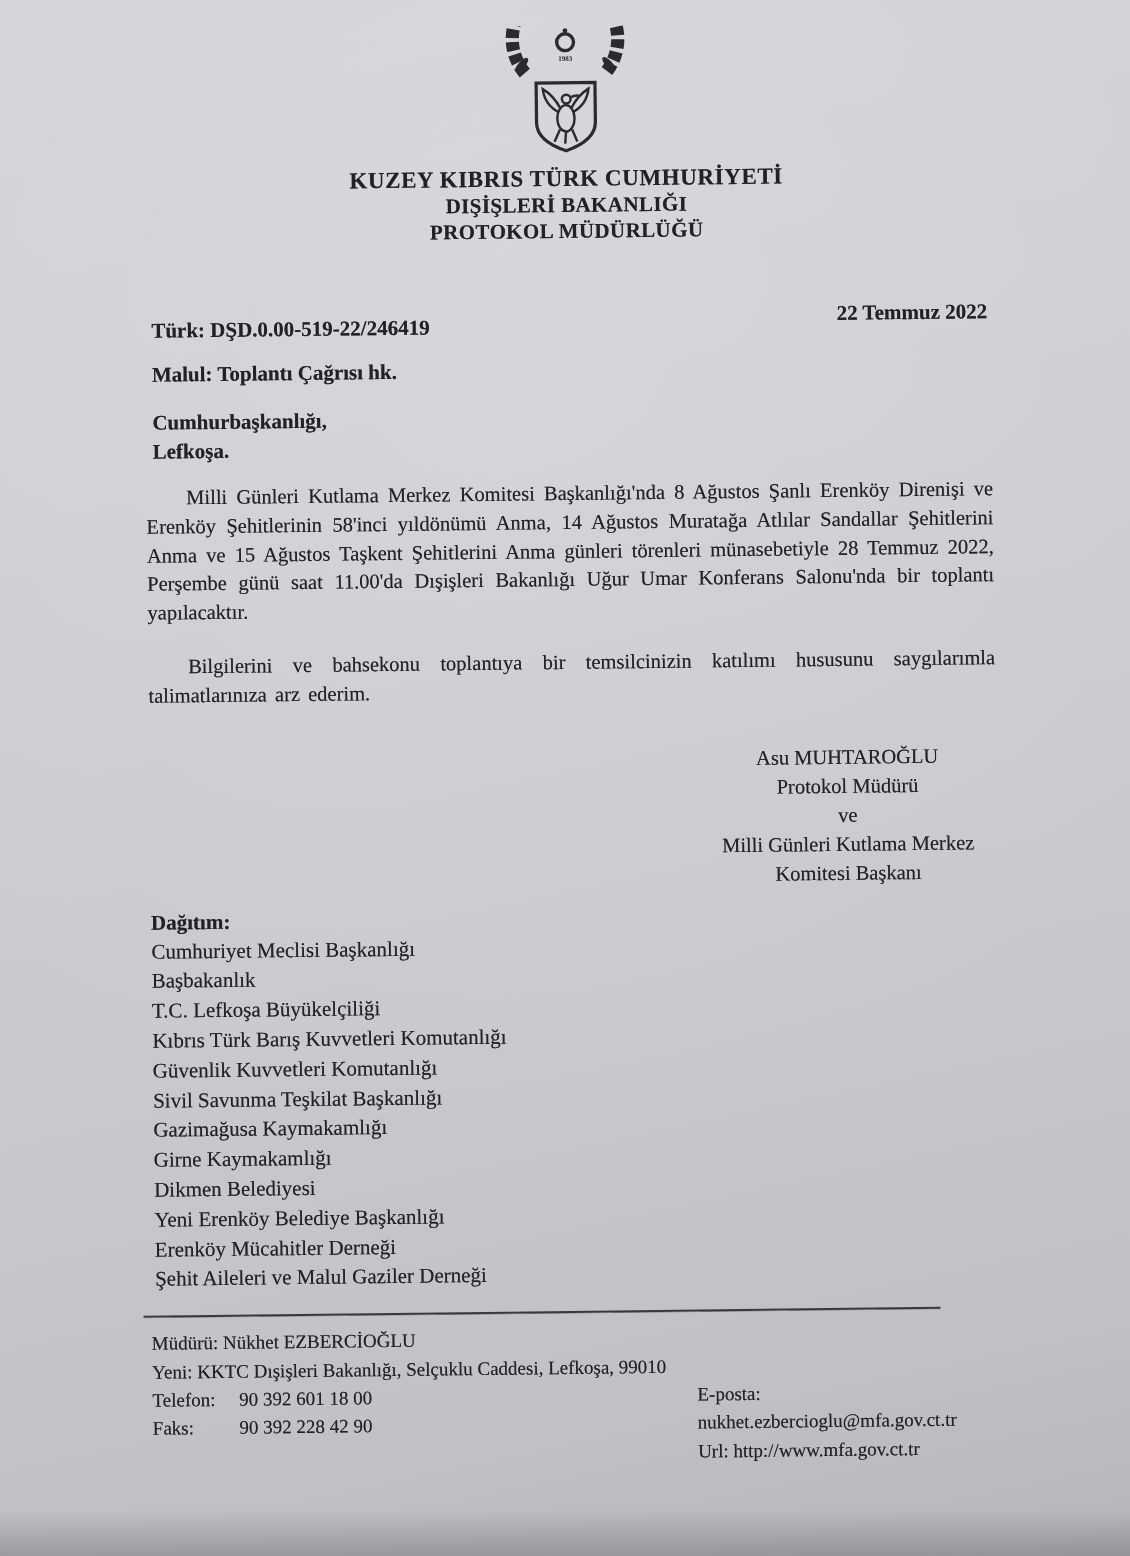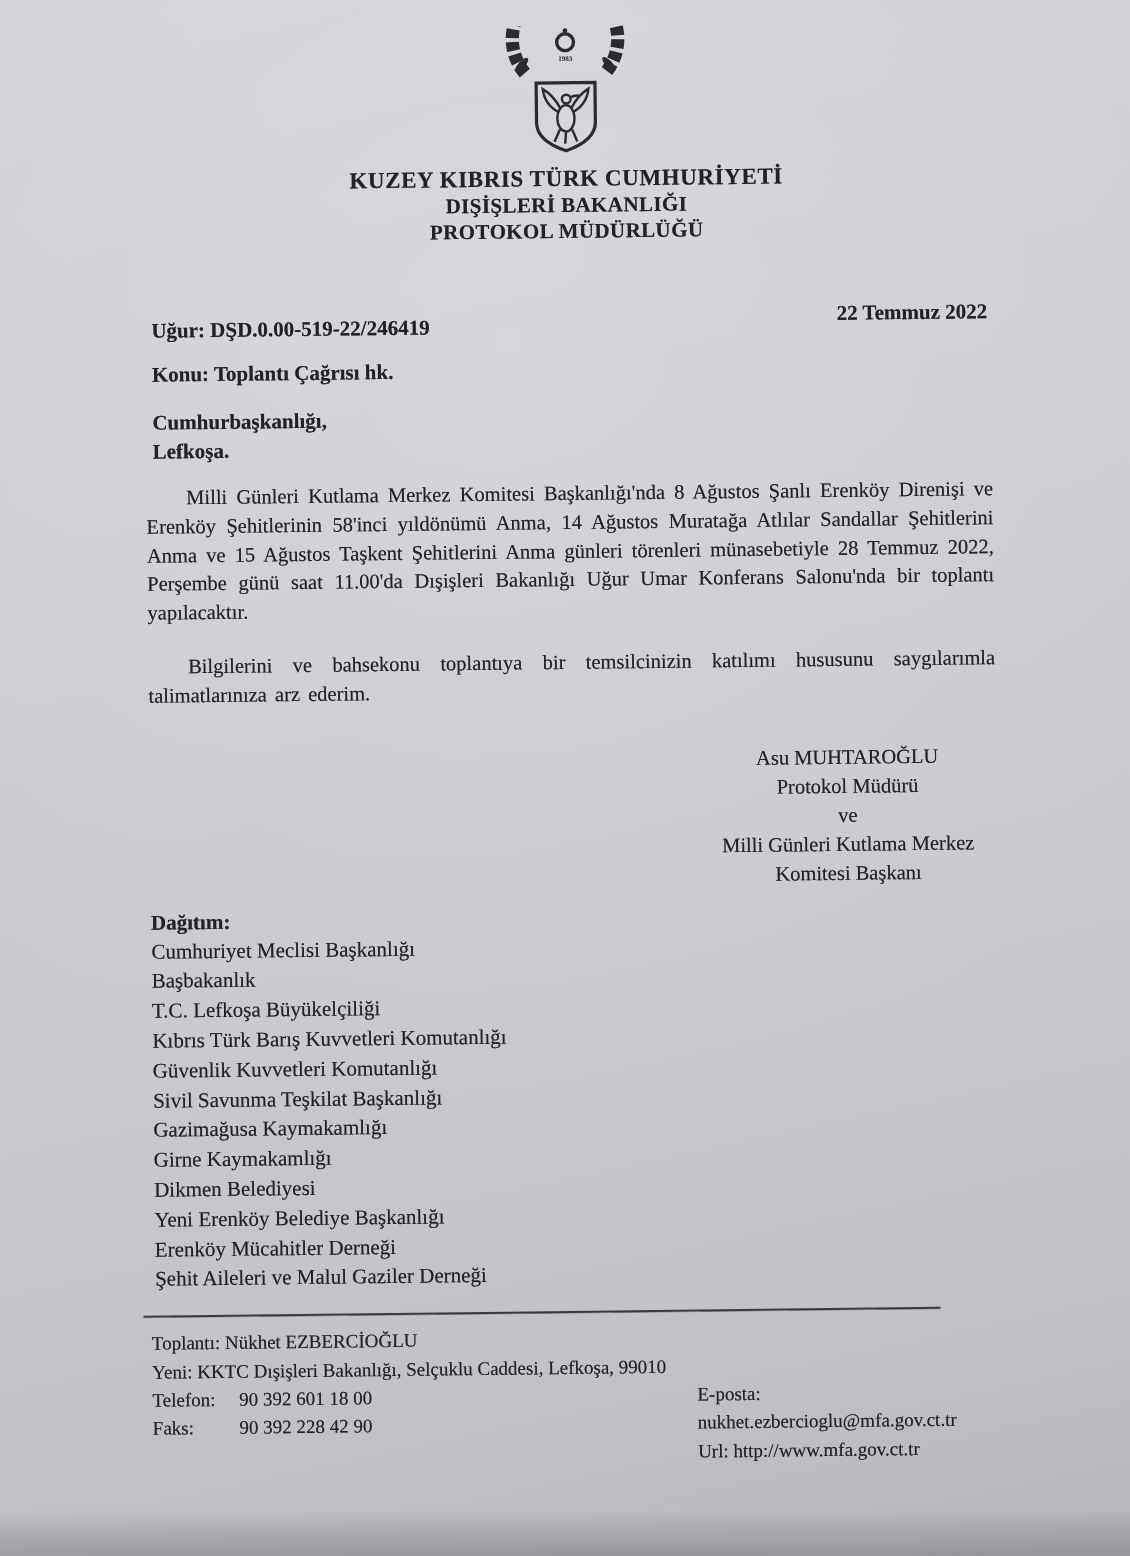--- a/index.html
+++ b/index.html
@@ -99,28 +99,28 @@
         </g>
       </svg>
     </div>
     <div class="title-1 ink">KUZEY KIBRIS TÜRK CUMHURİYETİ</div>
     <div class="title-2 ink">DIŞİŞLERİ BAKANLIĞI</div>
     <div class="title-3 ink">PROTOKOL MÜDÜRLÜĞÜ</div>
   </div>
 
   <div class="meta-row">
     <div class="ref ink">
-      <span>Uğur:</span>
+      <span>Türk:</span>
       <span>DŞD.0.00-519-22/246419</span>
     </div>
     <div class="date ink">22 Temmuz 2022</div>
   </div>
 
   <div class="subject ink">
-    <span>Konu:</span>
+    <span>Malul:</span>
     <span>Toplantı Çağrısı hk.</span>
   </div>
 
   <div class="recipient ink">
     <div>Cumhurbaşkanlığı,</div>
     <div>Lefkoşa.</div>
   </div>
 
   <p class="para para-1 ink">Milli Günleri Kutlama Merkez Komitesi Başkanlığı'nda 8 Ağustos Şanlı Erenköy Direnişi ve Erenköy Şehitlerinin 58'inci yıldönümü Anma, 14 Ağustos Muratağa Atlılar Sandallar Şehitlerini Anma ve 15 Ağustos Taşkent Şehitlerini Anma günleri törenleri münasebetiyle 28 Temmuz 2022, Perşembe günü saat 11.00'da  Dışişleri Bakanlığı Uğur Umar Konferans Salonu'nda bir toplantı yapılacaktır.</p>
   <p class="para para-2 ink">Bilgilerini ve bahsekonu toplantıya bir temsilcinizin katılımı hususunu saygılarımla talimatlarınıza arz ederim.</p>
@@ -145,21 +145,21 @@
     <div class="dist-item ink">Girne Kaymakamlığı</div>
     <div class="dist-item ink">Dikmen Belediyesi</div>
     <div class="dist-item ink">Yeni Erenköy Belediye Başkanlığı</div>
     <div class="dist-item ink">Erenköy Mücahitler Derneği</div>
     <div class="dist-item ink">Şehit Aileleri ve Malul Gaziler Derneği</div>
   </div>
 
   <hr class="footer-rule">
   <div class="footer ink">
     <div>
-      <span>Toplantı:</span>
+      <span>Müdürü:</span>
       <span>Nükhet EZBERCİOĞLU</span>
     </div>
     <div>
       <span>Yeni:</span>
       <span>KKTC Dışişleri Bakanlığı, Selçuklu Caddesi, Lefkoşa, 99010</span>
     </div>
     <div class="footer-cols">
       <div class="footer-col-left">
         <div>
           <span class="lbl-fixed">Telefon:</span>

